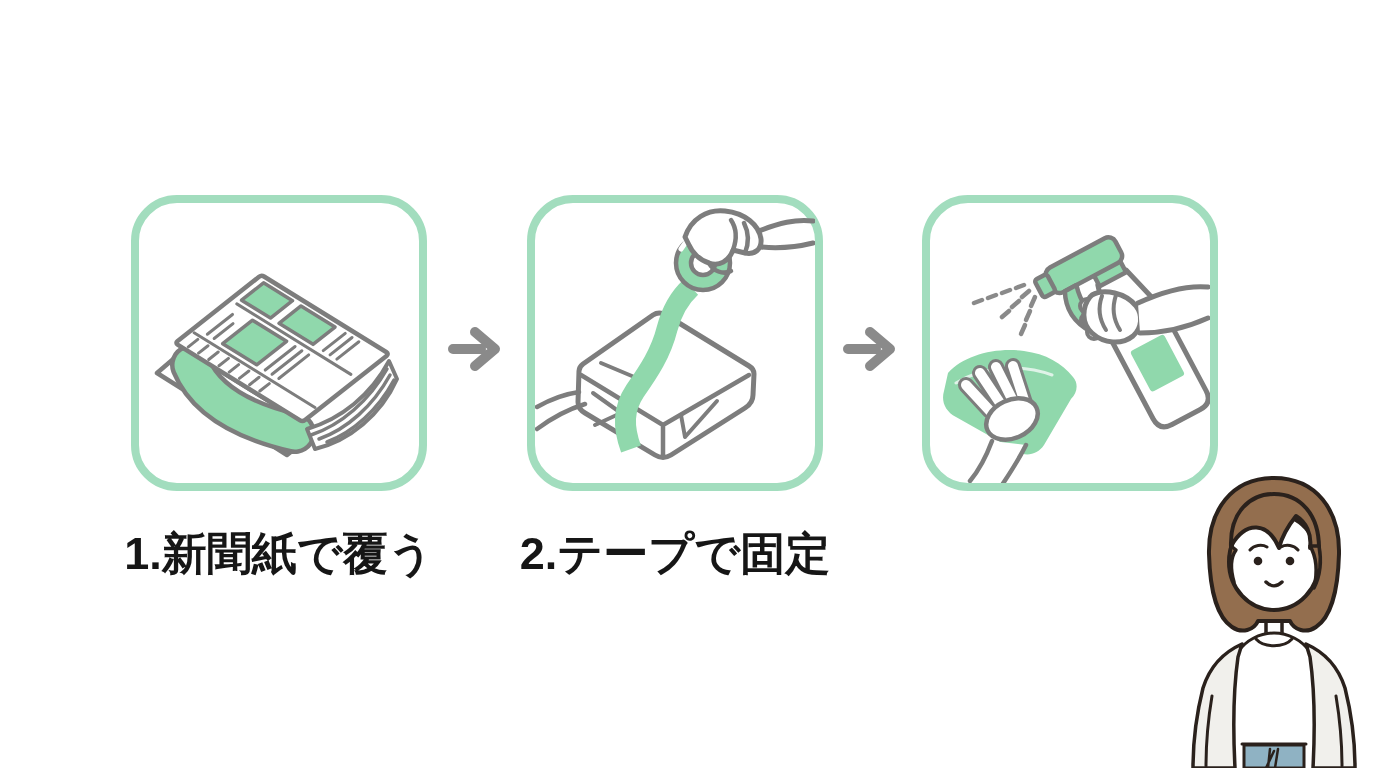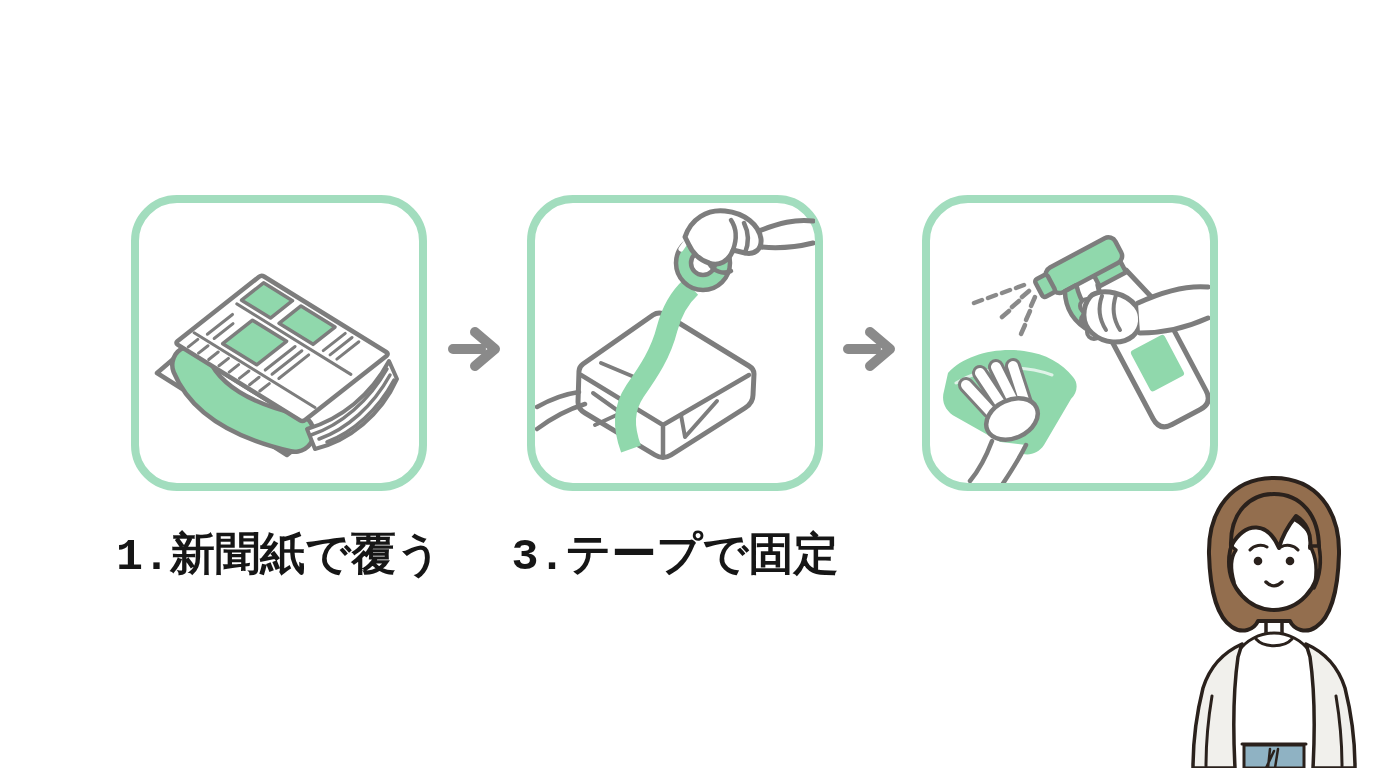--- a/index.html
+++ b/index.html
@@ -2,21 +2,21 @@
 <html style="--background: #ffffff; --card-border: #a2ddbe; --accent-green: #90d8ac; --outline-gray: #7d7d7d; --arrow-gray: #8a8a8a; --label-text: #161616; --mascot-outline: #2a211c; --hair-brown: #936e4e; --cardigan-gray: #f1f0ec; --skirt-blue: #8fb2c3;"><head>
 <meta charset="utf-8">
 <style>
   :root{
     --background:#ffffff; --card-border:#a2ddbe; --accent-green:#90d8ac;
     --outline-gray:#7d7d7d; --arrow-gray:#8a8a8a; --label-text:#161616;
     --mascot-outline:#2a211c; --hair-brown:#936e4e; --cardigan-gray:#f1f0ec; --skirt-blue:#8fb2c3;
   }
   html,body{margin:0;padding:0;}
   .stage{position:relative;width:1376px;height:768px;background:var(--background);
-    overflow:hidden;font-family:Liberation Mono, monospace;}
+    overflow:hidden;font-family:Liberation Sans, sans-serif;}
   .card{position:absolute;top:195px;width:280px;height:280px;background:#fff;
     border:8px solid var(--card-border);border-radius:46px;}
   .card svg{display:block;width:280px;height:280px;}
   .arrow{position:absolute;top:323px;width:58px;height:52px;}
   .step-label{position:absolute;top:524px;transform:translateX(-50%);
     font-size:45px;font-weight:800;color:var(--label-text);white-space:nowrap;}
   .mascot{position:absolute;left:1172px;top:468px;width:204px;height:300px;}
   
   .ol{fill:none;stroke:var(--outline-gray);stroke-linecap:round;stroke-linejoin:round;}
   .wf{fill:#ffffff;stroke:var(--outline-gray);stroke-linecap:round;stroke-linejoin:round;}
@@ -129,21 +129,21 @@
       <path class="mwf" d="M208 100 C234 88 256 82 278 84 L278 116 C258 124 236 130 210 130 Z" fill="#fff"></path>
       <path class="ol" stroke-width="5" d="M208 100 C234 88 256 82 278 84 M210 130 C236 130 258 124 278 115"></path>
 
       <path class="dot" stroke-width="4.5" d="M94 82 l-8 3 M80 87 l-8 3 M66 92 l-8 3 M52 97 l-8 3"></path>
       <path class="dot" stroke-width="4.5" d="M99 88 l-7 6 M89 98 l-7 6 M79 108 l-7 6"></path>
       <path class="dot" stroke-width="4.5" d="M105 94 l-4 9 M100 108 l-4 9 M95 122 l-4 9"></path>
     </svg>
   </div>
 
   <div class="step-label" style="left:279px">1.新聞紙で覆う</div>
-  <div class="step-label" style="left:675px">3.テープで固定</div>
+  <div class="step-label" style="left:675px">2.テープで固定</div>
 
   <svg class="mascot" viewBox="0 0 204 300">
 
     <rect class="mwf" x="92" y="140" width="20" height="26"></rect>
     <path class="mol" stroke-width="3.5" d="M94 142 L94 165 M110 142 L110 165"></path>
 
     <path class="mwf" d="M66 184 C76 170 88 164 102 164 C116 164 128 170 138 184 L138 277 L66 277 Z"></path>
     <path class="mol" stroke-width="3" d="M66 184 C74 172 88 165 102 165 C116 165 130 172 138 184"></path>
     <path class="mol" stroke-width="3" d="M84 171 C92 180 112 180 120 171"></path>
     <path class="mol" stroke-width="3" d="M70 276 L134 276"></path>

